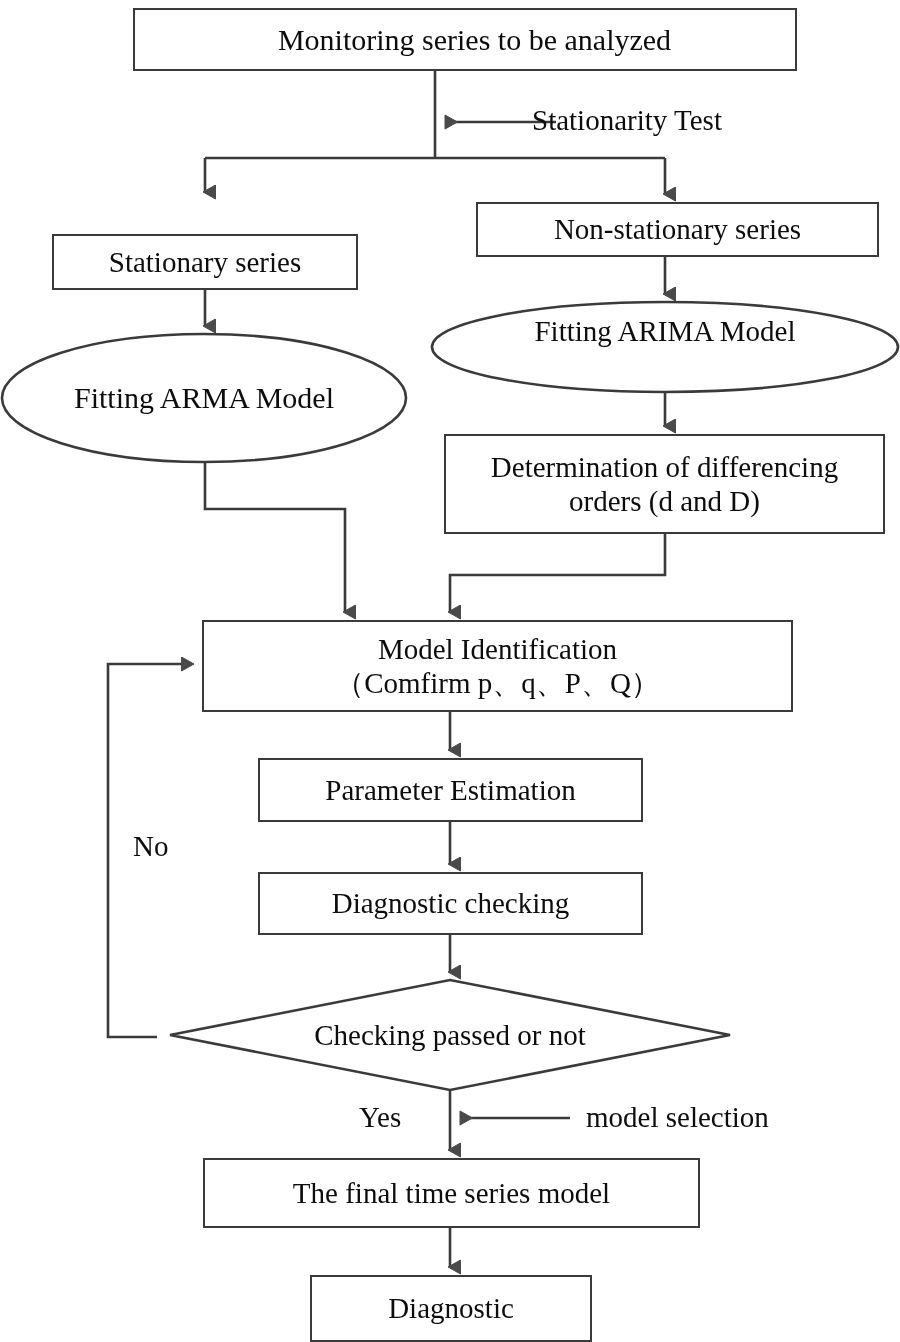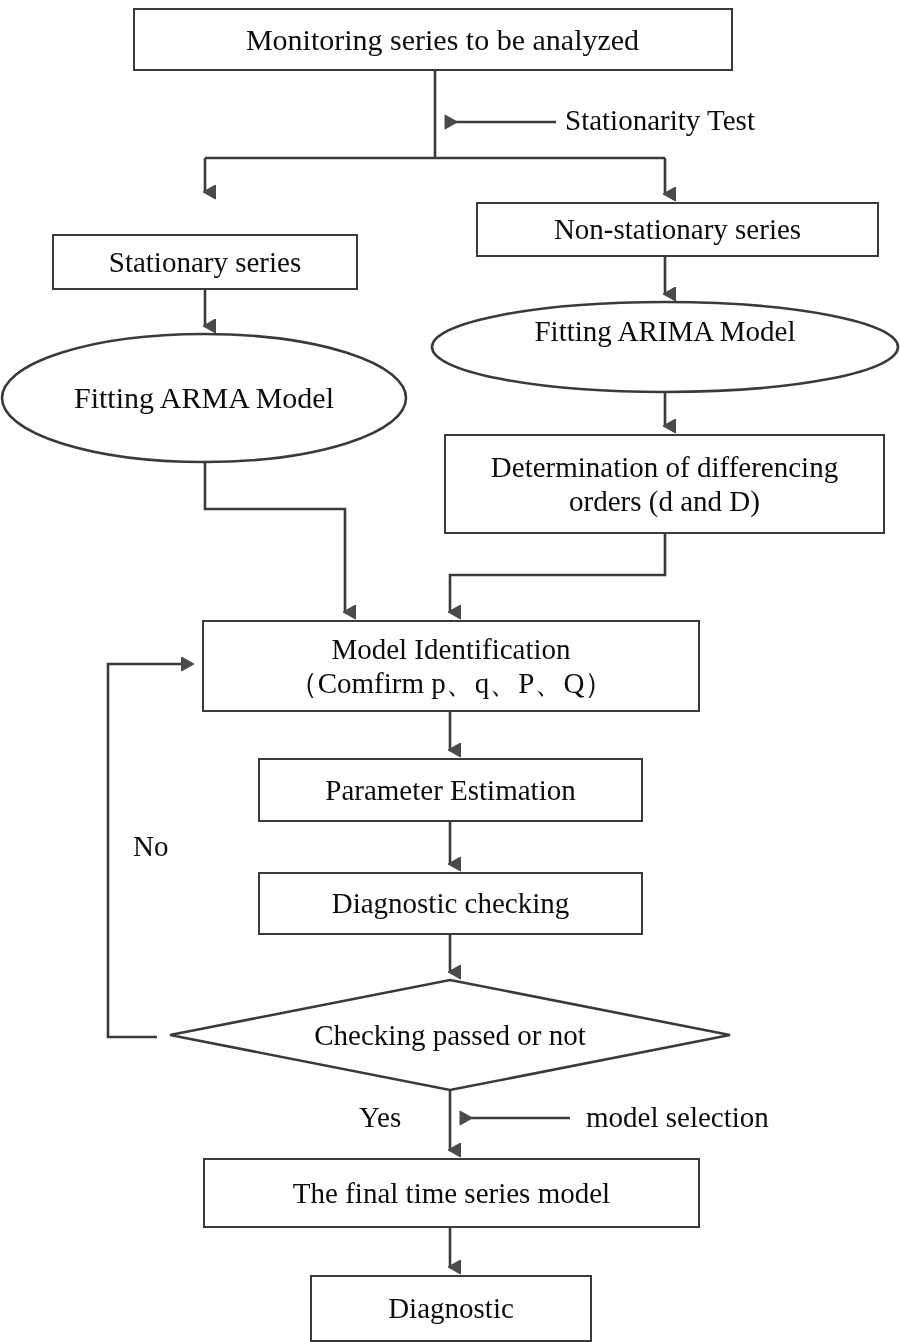--- a/index.html
+++ b/index.html
@@ -116,25 +116,25 @@
       <path d="M 450,1228 L 450,1267" marker-end="url(#arrowDown)"></path>
 
       <ellipse cx="204" cy="398" rx="202" ry="64" fill="#ffffff"></ellipse>
 
       <ellipse cx="665" cy="347" rx="233" ry="45" fill="#ffffff"></ellipse>
 
       <polygon points="450,980 730,1035 450,1090 170,1035" fill="#ffffff"></polygon>
     </g>
   </svg>
 
-  <div class="node box t30" style="left:133px; top:8px; width:600px; height:63px;padding-left:19px;">
+  <div class="node box t30" style="left:133px; top:8px; width:664px; height:63px;padding-left:19px;">
     <span>Monitoring series to be analyzed</span>
   </div>
 
-  <div class="edge-label t29" style="left:565px; top:104px;">Stationarity Test</div>
+  <div class="edge-label t29" style="left:532px; top:104px;">Stationarity Test</div>
 
   <div class="node box t29" style="left:52px; top:201px; width:306px; height:56px;margin-top:33px;">
     <span>Stationary series</span>
   </div>
 
   <div class="node box t29" style="left:476px; top:202px; width:403px; height:55px;align-items:center;">
     <span>Non-stationary series</span>
   </div>
 
   <div class="node ellipse-label t30" style="left:4px; top:374px; width:400px; height:48px;">
@@ -143,21 +143,21 @@
 
   <div class="node ellipse-label t29" style="left:435px; top:308px; width:460px; height:46px;">
     <span>Fitting ARIMA Model</span>
   </div>
 
   <div class="node box t29 two-line" style="left:444px; top:434px; width:441px; height:100px; padding:4px 8px;">
     <span>Determination of differencing</span>
     <span>orders (d and D)</span>
   </div>
 
-  <div class="node box t29 two-line" style="left:202px; top:620px; width:498px; height:92px; padding:2px 8px;">
+  <div class="node box t29 two-line" style="left:202px; top:620px; width:591px; height:92px; padding:2px 8px;">
     <span>Model Identification</span>
     <span>（Comfirm p、q、P、Q）</span>
   </div>
 
   <div class="node box t29" style="left:258px; top:758px; width:385px; height:64px;">
     <span>Parameter Estimation</span>
   </div>
 
   <div class="node box t29" style="left:258px; top:872px; width:385px; height:63px;">
     <span>Diagnostic checking</span>

